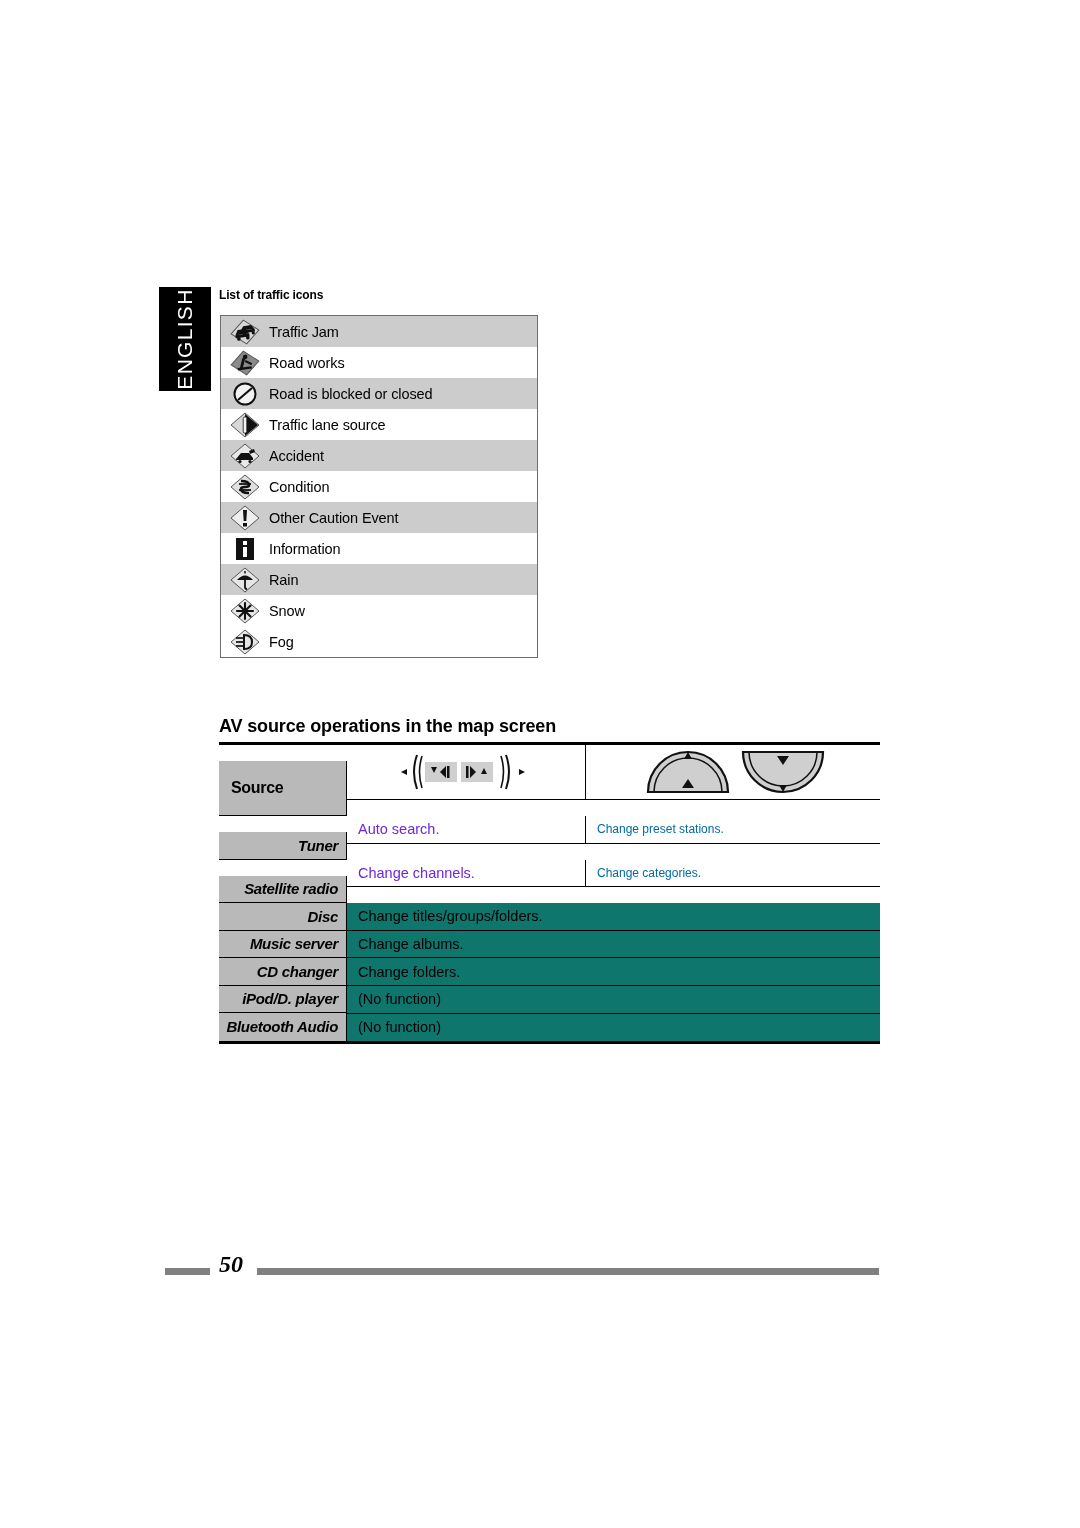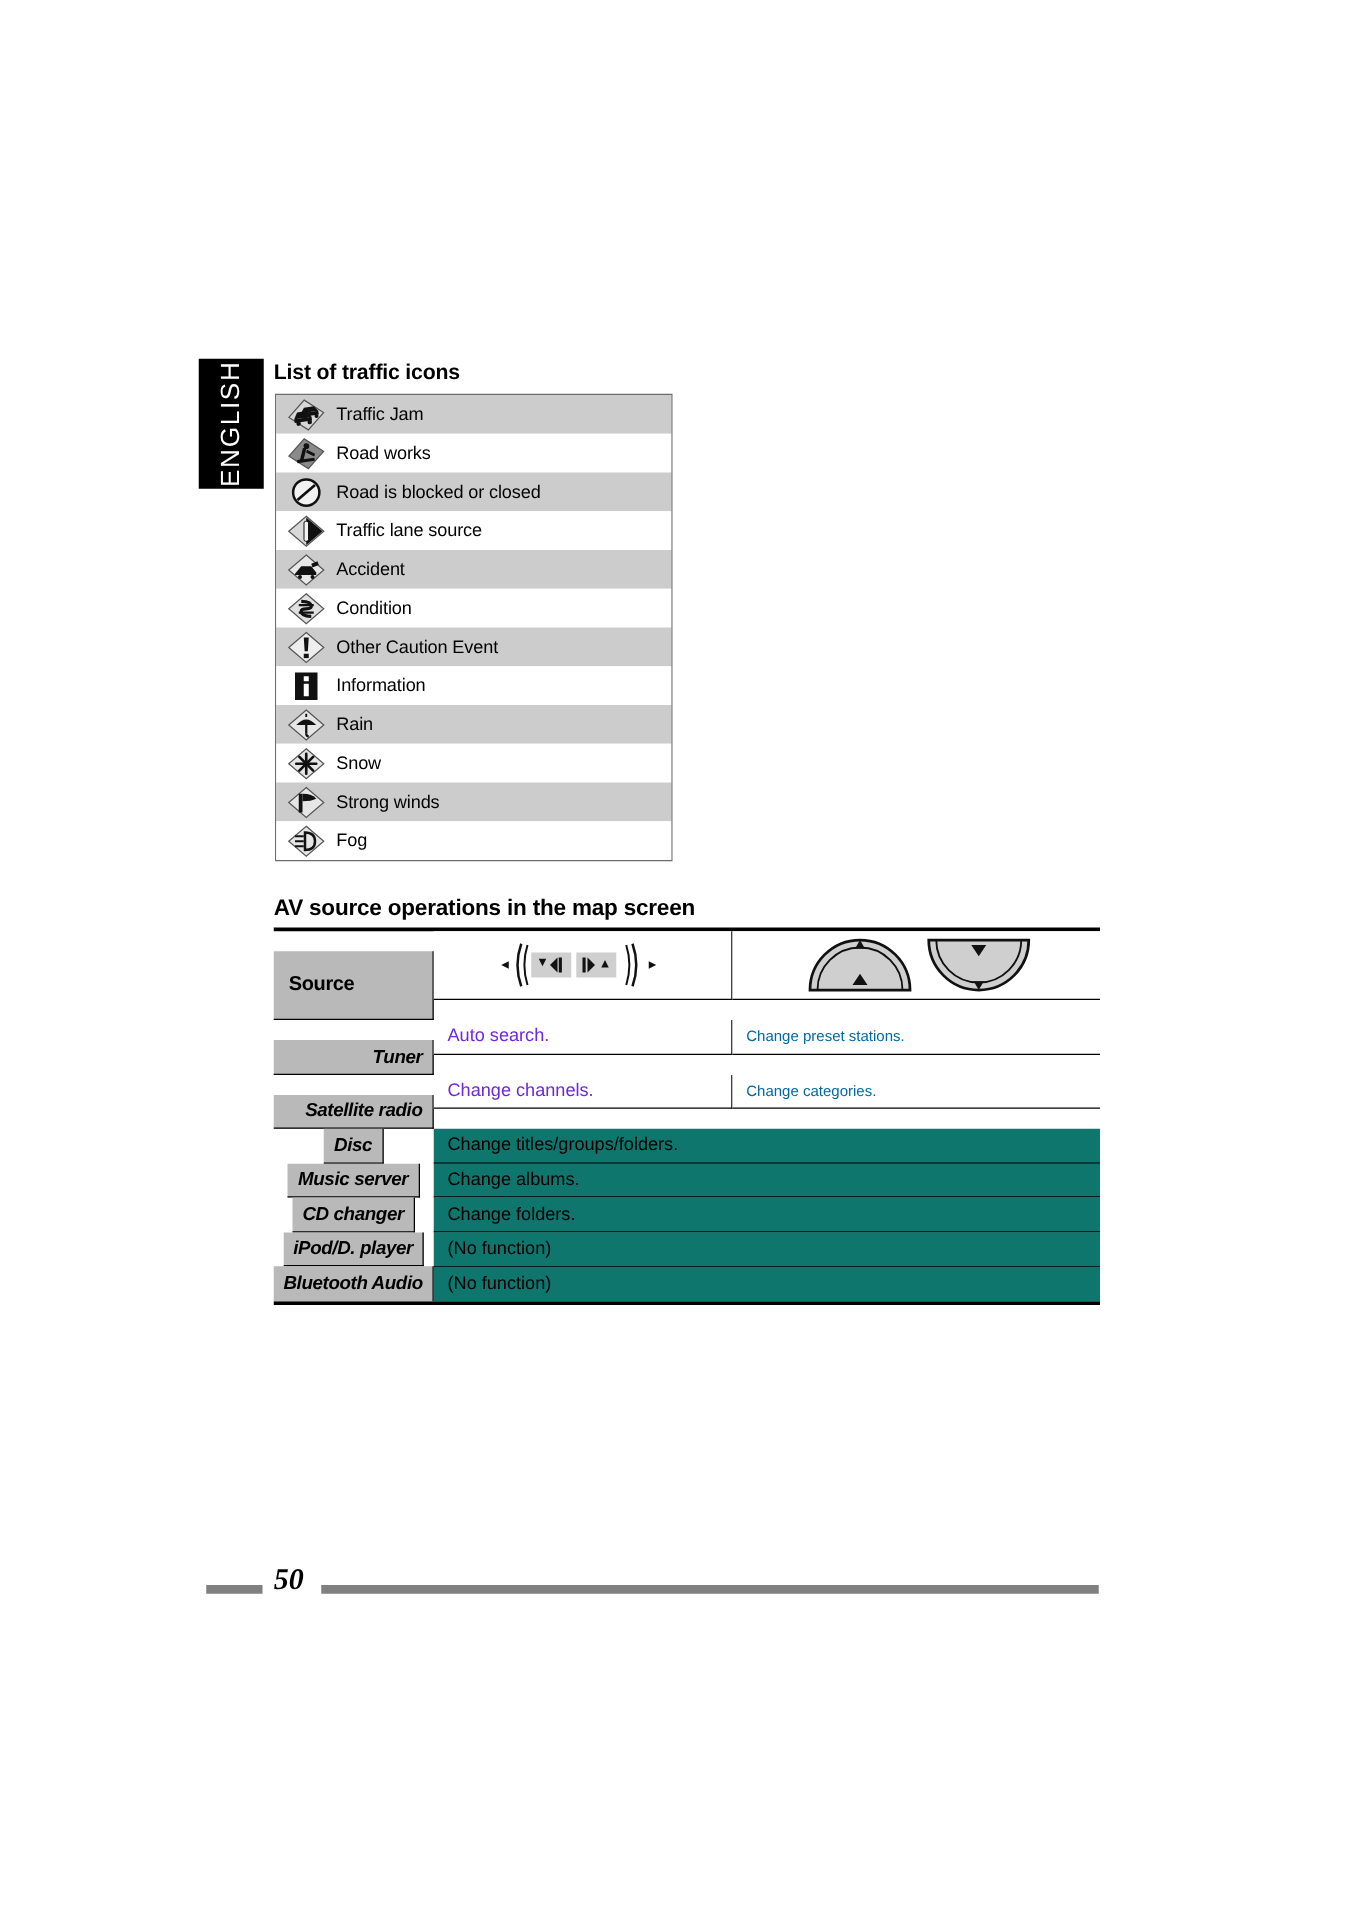--- a/index.html
+++ b/index.html
@@ -38,21 +38,21 @@
     font-size: 21px;
     letter-spacing: 1.3px;
     font-weight: 400;
     font-family: "Liberation Sans", sans-serif;
   }
 
   
   .section-heading {
     position: absolute;
     font-weight: bold;
-    font-size: 17px;
+    font-size: 12px;
     letter-spacing: -0.15px;
     color: #000000;
     font-family: "Liberation Sans", sans-serif;
     white-space: nowrap;
   }
   #heading-traffic { left: 219px; top: 288px; }
   #heading-av { left: 219px; top: 716px; font-size: 18px; }
 
   
   .traffic-table {
@@ -163,21 +163,21 @@
     border-right: 1.5px solid #000000;
     border-bottom: none;
     display: flex;
     align-items: center;
     padding-left: 11px;
     font-size: 14.5px;
     font-family: "Liberation Sans", sans-serif;
     white-space: nowrap;
   }
   .span-right { flex: 1; display: flex; flex-direction: column; }
-  .span-left-col { width: 128px; min-width: 128px; display: flex; flex-direction: column; align-items: center; }
+  .span-left-col { width: 128px; min-width: 128px; display: flex; flex-direction: column; }
   .span-sub {
     flex: 1;
     background: #0f766e;
     border-bottom: 1.5px solid #000000;
     display: flex;
     align-items: center;
     padding-left: 11px;
     height: 27.5px;
     font-size: 14.5px;
     font-family: "Liberation Sans", sans-serif;
@@ -361,30 +361,20 @@
               <line x1="15" y1="5" x2="15" y2="21"></line>
               <line x1="7" y1="13" x2="23" y2="13"></line>
               <line x1="9.5" y1="7.5" x2="20.5" y2="18.5"></line>
               <line x1="20.5" y1="7.5" x2="9.5" y2="18.5"></line>
             </g>
           </svg>
       </span>
       <span class="tlabel">Snow</span>
     </div>
 
-    <div class="traffic-row shaded">
-      <span class="ticon">
-        <svg width="30" height="26" viewBox="0 0 30 26">
-            <polygon points="15,1 29,13 15,25 1,13" fill="#e6e6e6" stroke="#555" stroke-width="1"></polygon>
-            <rect x="9" y="6" width="3" height="15" fill="#111"></rect>
-            <path d="M12 6 Q20 6 23 10 Q19 12 12 12 Z" fill="#111"></path>
-          </svg>
-      </span>
-      <span class="tlabel">Strong winds</span>
-    </div>
 
     <div class="traffic-row">
       <span class="ticon">
         <svg width="30" height="26" viewBox="0 0 30 26">
             <polygon points="15,1 29,13 15,25 1,13" fill="#e6e6e6" stroke="#555" stroke-width="1"></polygon>
             <path d="M14 6 Q22 6 22 13 Q22 20 14 20 Z" fill="none" stroke="#111" stroke-width="2"></path>
             <g stroke="#111" stroke-width="1.7">
               <line x1="6" y1="9" x2="13" y2="9"></line>
               <line x1="6" y1="13" x2="13" y2="13"></line>
               <line x1="6" y1="17" x2="13" y2="17"></line>

